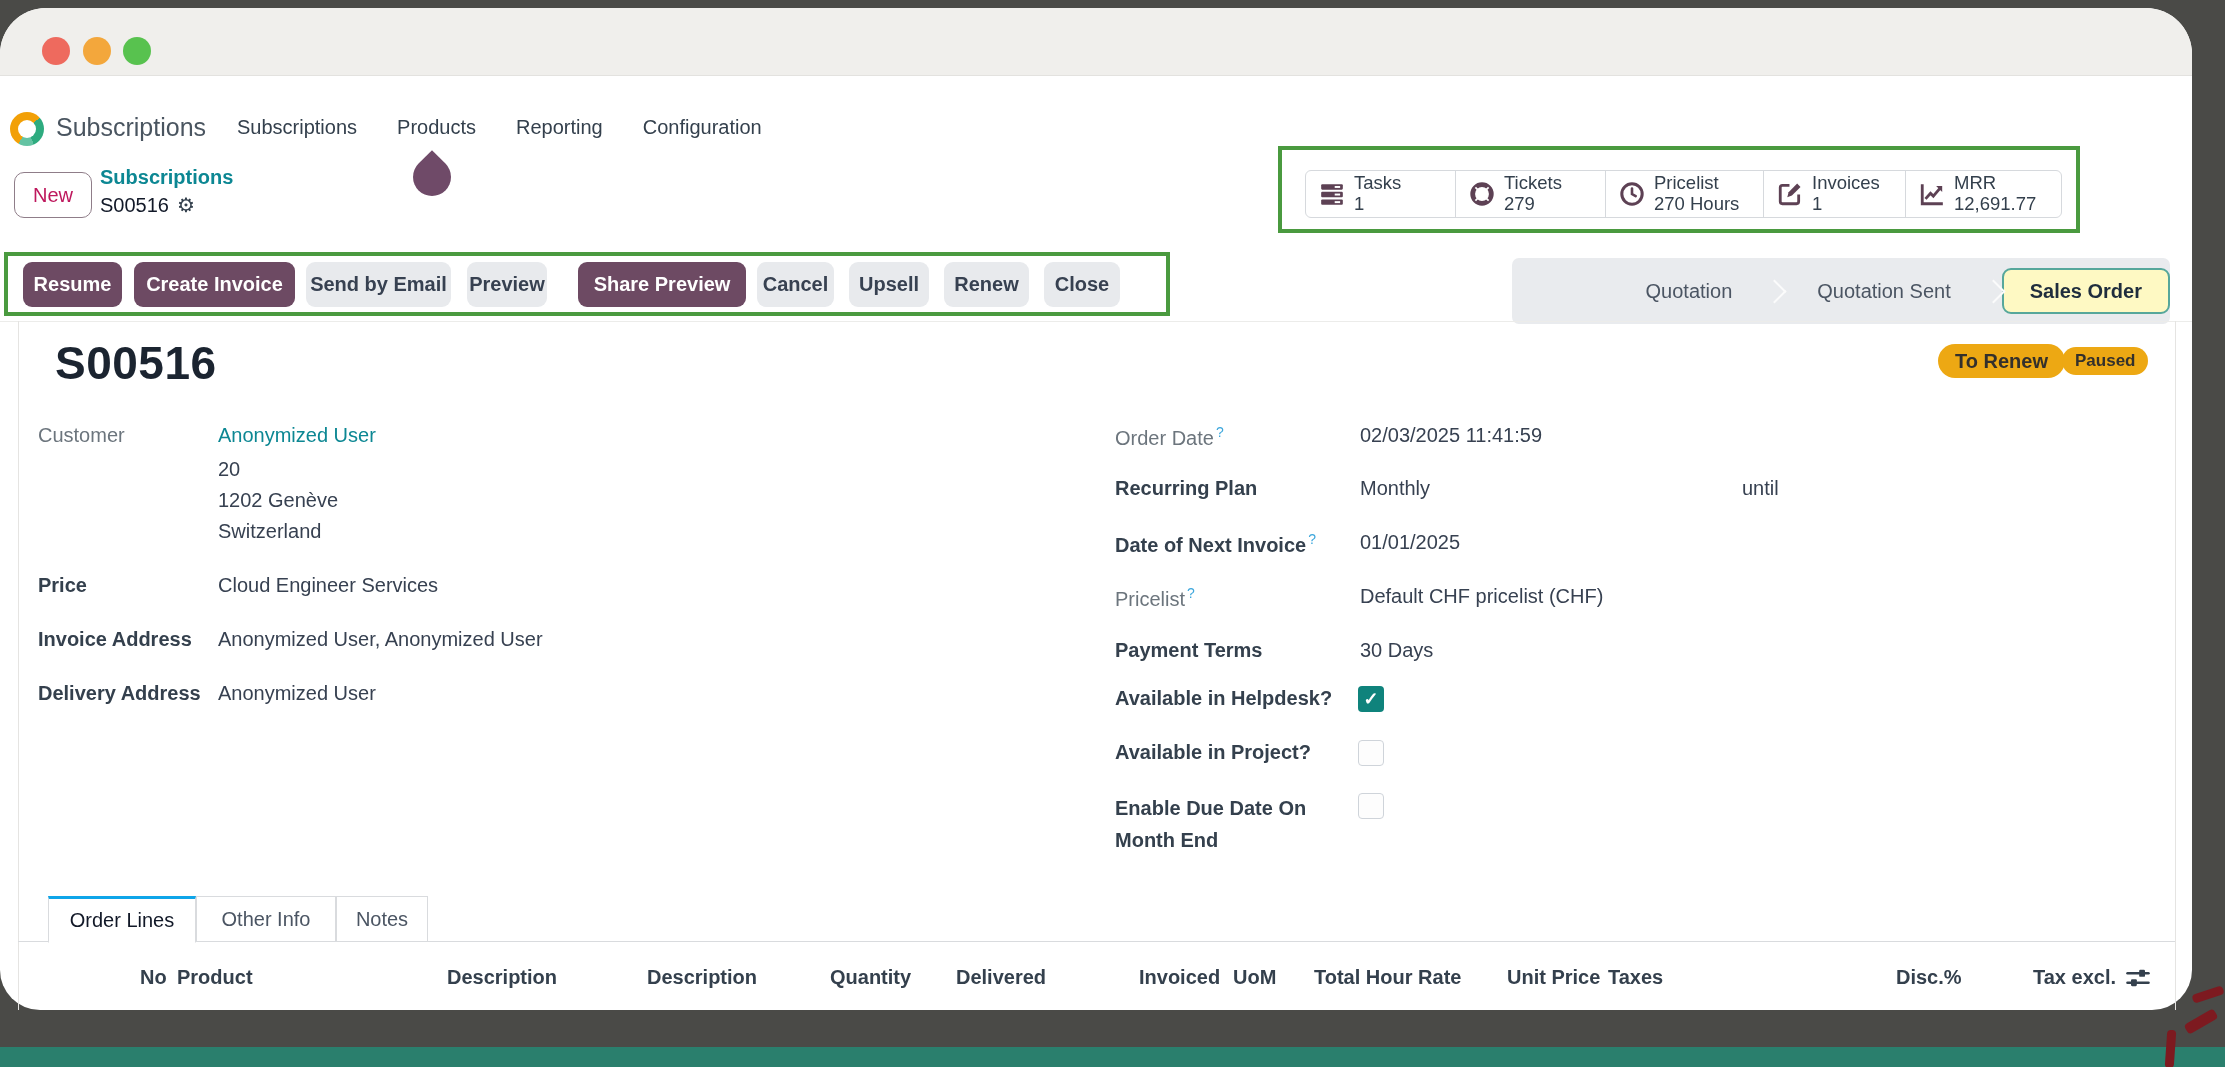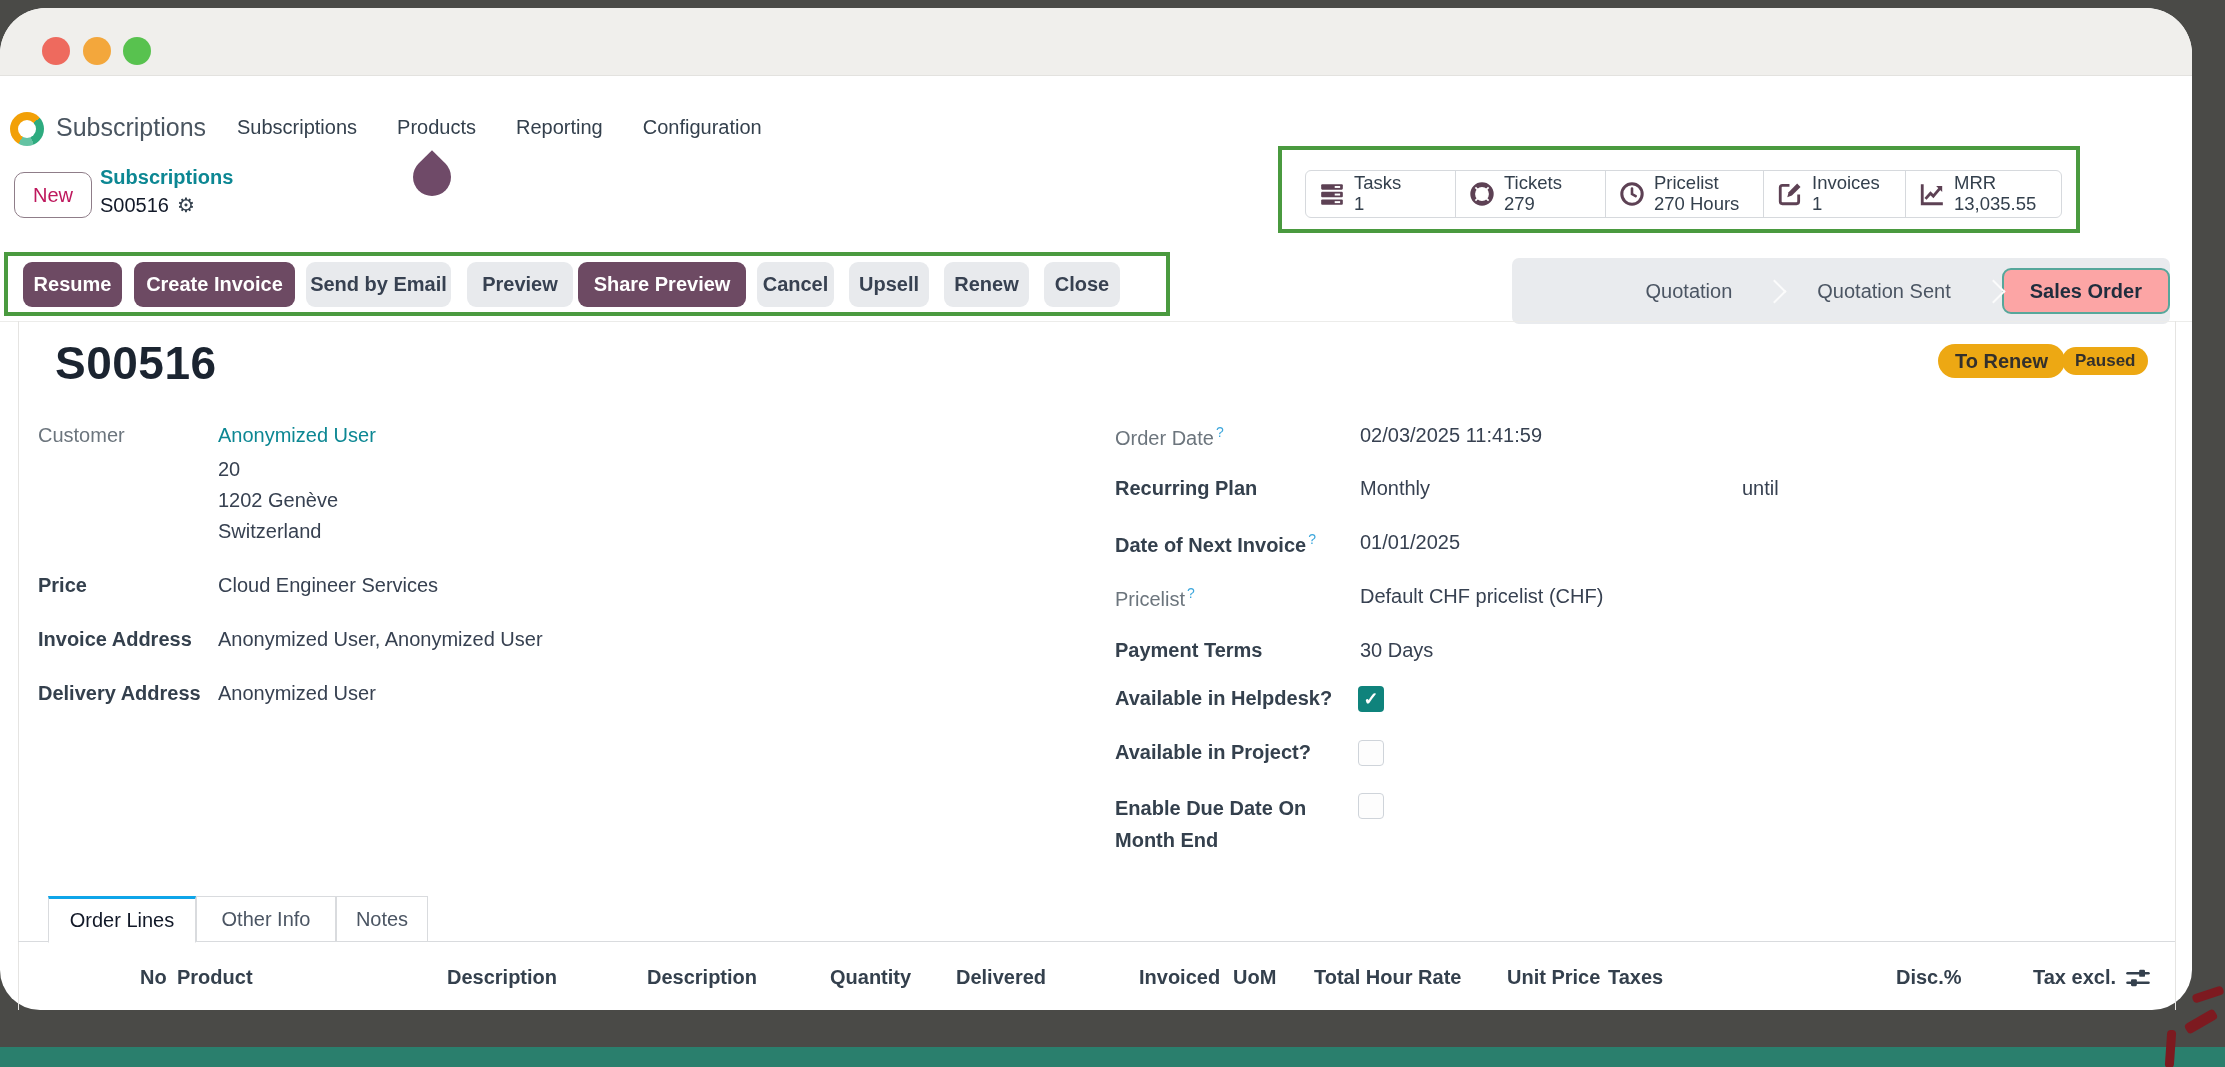--- a/index.html
+++ b/index.html
@@ -42,21 +42,21 @@
   .abtn{top:262px;height:45px;border-radius:9px;font-size:20px;font-weight:600;
         display:flex;align-items:center;justify-content:center;box-sizing:border-box;cursor:default;}
   .abtn.primary{background:#6d4a63;color:#fff;}
   .abtn.secondary{background:#e8eaed;color:#374151;}
   
   .statusbar{left:1512px;top:258px;height:66px;width:658px;background:#e9ebee;border-radius:7px;
              display:flex;align-items:center;justify-content:flex-end;font-size:20px;color:#4b5563;box-sizing:border-box;}
   .step{padding:0 34px;white-space:nowrap;}
   .chev{width:15px;height:15px;border-top:2px solid #fbfbfb;border-right:2px solid #fbfbfb;
         transform:rotate(45deg);flex:0 0 auto;}
-  .step.active{background:#fca5a5;border:2px solid #56a79b;border-radius:9px;height:46px;
+  .step.active{background:#fef9c3;border:2px solid #56a79b;border-radius:9px;height:46px;
                display:flex;align-items:center;font-weight:700;color:#1f2d3d;padding:0 26px;box-sizing:border-box;}
   
   .ann{border:4px solid #4a9a3f;box-sizing:border-box;background:transparent;z-index:40;}
   .scrib{background:#7d1a20;border-radius:4px;z-index:41;}
   
   .sheet-line-top{left:0;top:321px;width:2192px;height:1px;background:#ececea;}
   .sheet-line-left{left:18px;top:321px;width:1px;height:689px;background:#e5e4e2;}
   .sheet-line-right{left:2175px;top:321px;width:1px;height:689px;background:#e5e4e2;}
   .rectitle{left:55px;top:336px;font-size:46px;font-weight:600;color:#1b2430;letter-spacing:.5px;}
   .badge{border-radius:17px;background:#eda813;color:#33302c;font-weight:700;
@@ -164,29 +164,29 @@
         </span>
     </div>
     <div class="stat" style="flex:0 0 157px;">
       <svg width="26" height="26" viewBox="0 0 24 24">
         <path d="M3 3v18h19" fill="none" stroke="#5d4154" stroke-width="2.6"></path>
         <path d="M6 16.5l4.6-5.2 2.6 2.6 6.3-7.4" fill="none" stroke="#5d4154" stroke-width="2.6"></path>
         <path d="M15.8 4.6h5.6v5.6z" fill="#5d4154"></path>
       </svg>
       <span class="txt">
           <span>MRR</span>
-          <span>13,035.55</span>
+          <span>12,691.77</span>
         </span>
     </div>
   </div>
 
   <div class="abs abtn primary" style="left:23px;width:99px;">Resume</div>
   <div class="abs abtn primary" style="left:134px;width:161px;">Create Invoice</div>
   <div class="abs abtn secondary" style="left:306px;width:145px;">Send by Email</div>
-  <div class="abs abtn secondary" style="left:467px;width:106px;">Preview</div>
+  <div class="abs abtn secondary" style="left:467px;width:80px;">Preview</div>
   <div class="abs abtn primary" style="left:578px;width:168px;">Share Preview</div>
   <div class="abs abtn secondary" style="left:757px;width:77px;">Cancel</div>
   <div class="abs abtn secondary" style="left:849px;width:80px;">Upsell</div>
   <div class="abs abtn secondary" style="left:944px;width:85px;">Renew</div>
   <div class="abs abtn secondary" style="left:1044px;width:76px;">Close</div>
 
   <div class="abs statusbar">
     <span class="step">Quotation</span>
     <span class="chev"></span>
     <span class="step">Quotation Sent</span>

